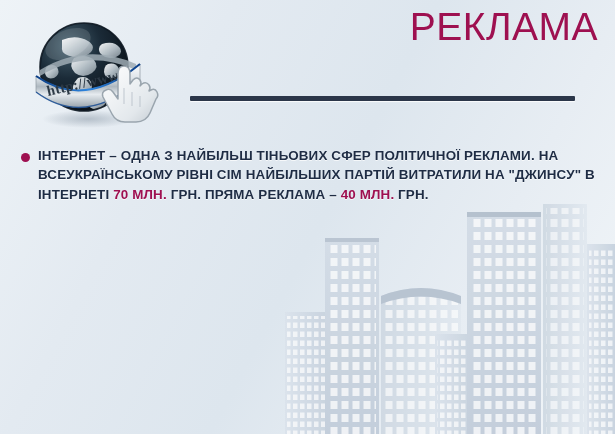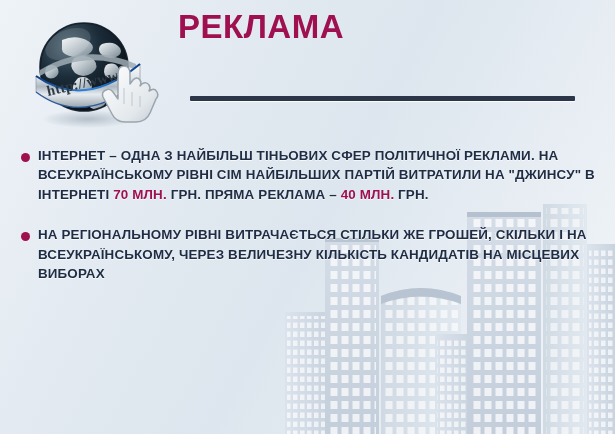--- a/index.html
+++ b/index.html
@@ -41,25 +41,25 @@
     height: 118px;
   }
   #title-block {
     position: absolute;
     left: 178px;
     top: 8px;
     width: 420px;
   }
   .title-line {
     color: #9e1050;
-    font-size: 33px;
-    font-weight: bold;
+    font-size: 39px;
+    font-weight: normal;
     letter-spacing: 0.5px;
     line-height: 38px;
-    text-align: left;
+    text-align: right;
     white-space: nowrap;
   }
   #title-rule {
     position: absolute;
     left: 190px;
     top: 96px;
     width: 385px;
     height: 5px;
     background: #2b3649;
     border-radius: 1px;
@@ -251,20 +251,16 @@
     <div id="title-rule" style="background: rgb(43, 54, 73);"></div>
   </div>
 
   <div id="bullets">
 
     <div class="bullet-item">
       <span class="bullet-dot" style="background: rgb(158, 16, 80);"></span>
       <div class="bullet-text"><span>ІНТЕРНЕТ – ОДНА З НАЙБІЛЬШ ТІНЬОВИХ СФЕР ПОЛІТИЧНОЇ РЕКЛАМИ. НА ВСЕУКРАЇНСЬКОМУ РІВНІ СІМ НАЙБІЛЬШИХ ПАРТІЙ ВИТРАТИЛИ НА "ДЖИНСУ" В ІНТЕРНЕТІ </span><span class="hl" style="color: rgb(158, 16, 80);">70 МЛН.</span><span> ГРН. ПРЯМА РЕКЛАМА – </span><span class="hl" style="color: rgb(158, 16, 80);">40 МЛН.</span><span> ГРН.</span></div>
     </div>
 
-    <div class="bullet-item">
-      <span class="bullet-dot" style="background: rgb(158, 16, 80);"></span>
-      <div class="bullet-text"><span>НА РЕГІОНАЛЬНОМУ РІВНІ ВИТРАЧАЄТЬСЯ СТІЛЬКИ ЖЕ ГРОШЕЙ, СКІЛЬКИ І НА ВСЕУКРАЇНСЬКОМУ, ЧЕРЕЗ ВЕЛИЧЕЗНУ КІЛЬКІСТЬ КАНДИДАТІВ НА МІСЦЕВИХ ВИБОРАХ</span></div>
-    </div>
 
 
   </div>
 </div>
 
 </body></html>

